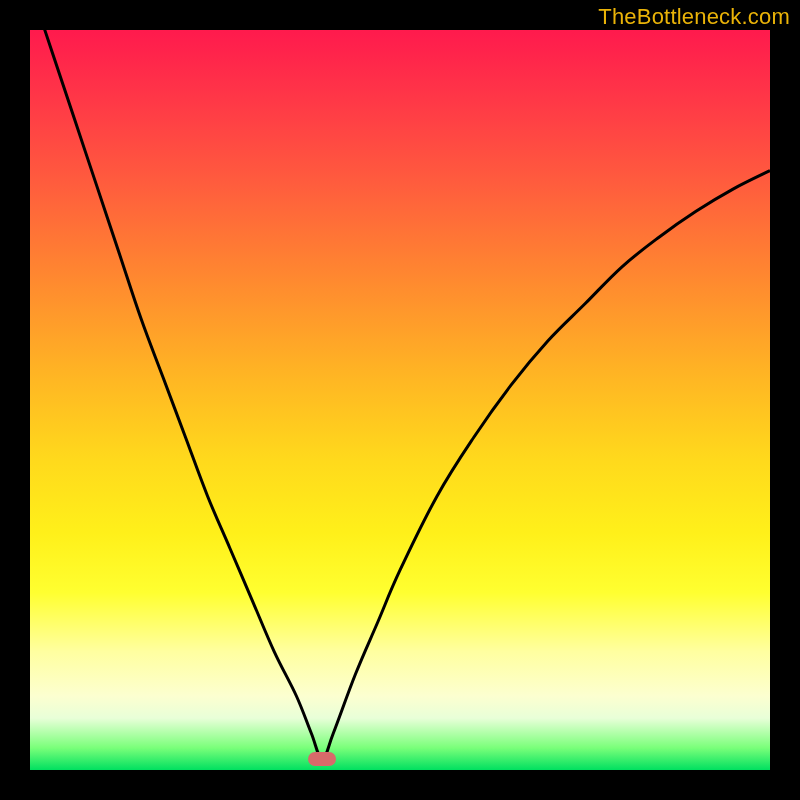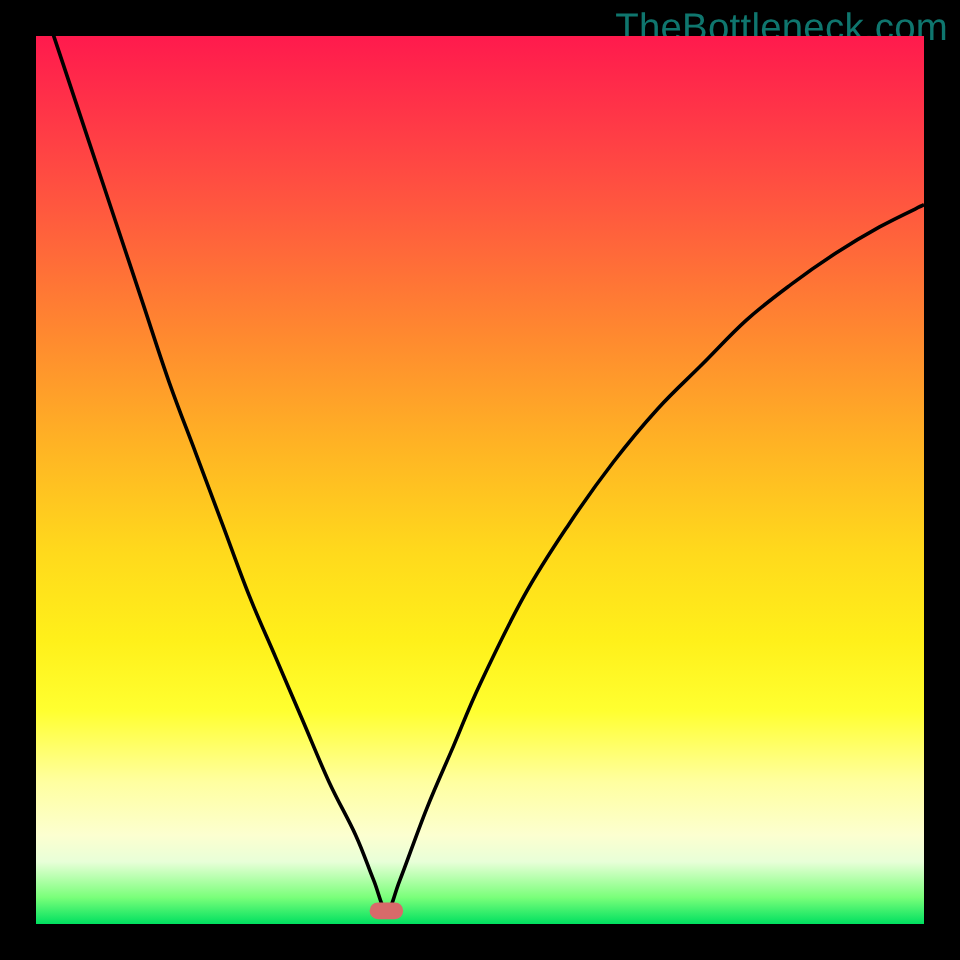--- a/index.html
+++ b/index.html
@@ -39,22 +39,22 @@
       #fcffd0 90%,
       #e8ffd8 93%,
       #7aff7a 97%,
       #00e060 100%
     );
   }
   .watermark {
     position: absolute;
     top: 4px;
     right: 10px;
-    color: #0f766e;
-    font-size: 32px;
+    color: #eab308;
+    font-size: 22px;
     letter-spacing: 0.2px;
     user-select: none;
   }
   svg.curve {
     position: absolute;
     left: 0;
     top: 0;
     width: 740px;
     height: 740px;
     overflow: visible;

